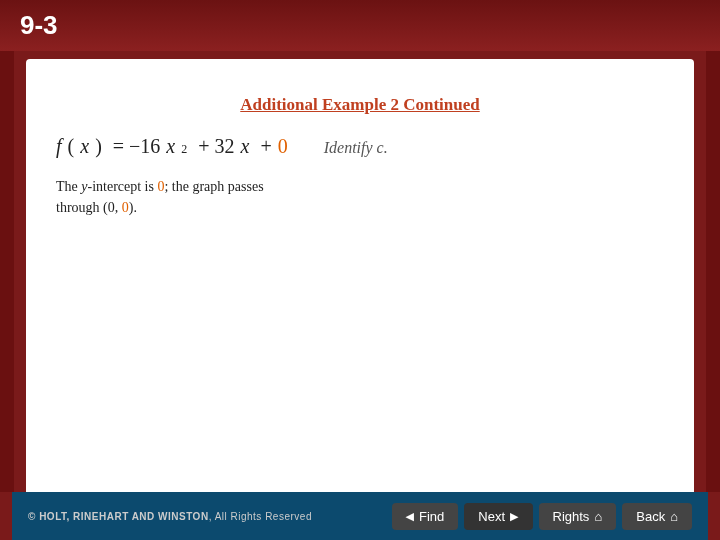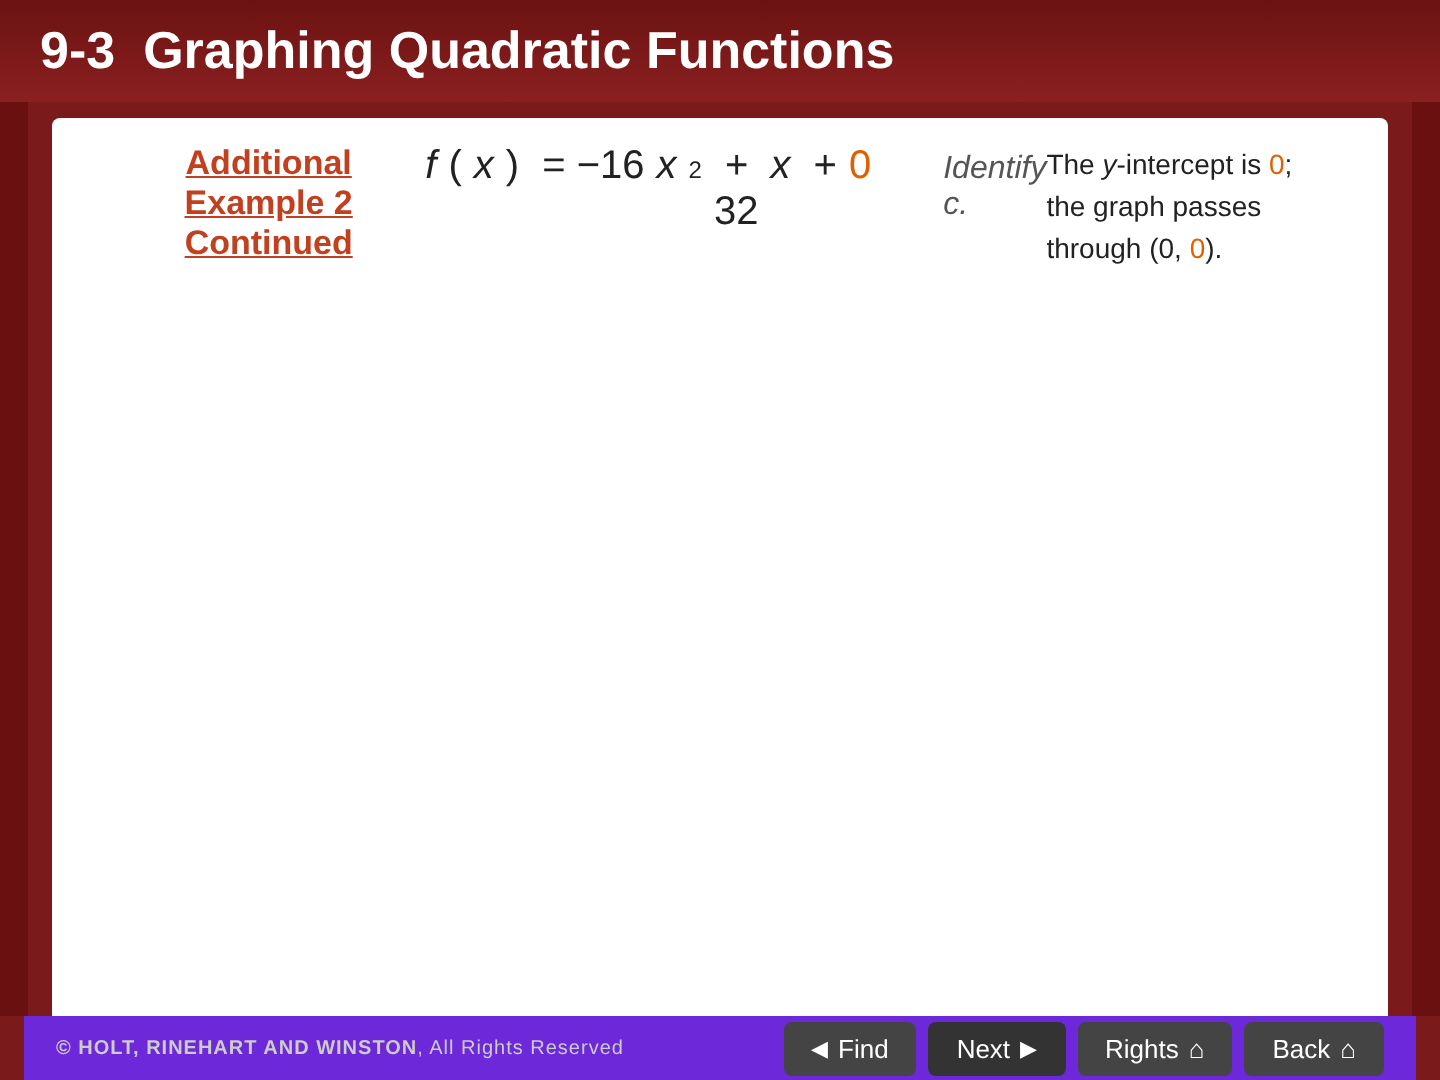--- a/index.html
+++ b/index.html
@@ -24,23 +24,24 @@
       font-weight: bold;
       margin-right: 10px;
     }
 
     
     .content-area {
       flex: 1;
       background: white;
       margin: 8px 12px 0 12px;
       border-radius: 4px 4px 0 0;
-      padding: 13px 30px;
-      display: flex;
-      flex-direction: row;
+      padding: 36px 30px;
+      display: flex;
+      flex-direction: column;
+      font-family: Liberation Serif, serif;
     }
 
     .subtitle {
       color: #c04020;
       font-size: 17px;
       font-weight: bold;
       text-align: center;
       margin-bottom: 20px;
       text-decoration: underline;
     }
@@ -86,22 +87,22 @@
     }
     .result-text span.italic {
       font-style: italic;
     }
     .result-text span.orange {
       color: #e06000;
     }
 
     
     .footer {
-      background: #6d28d9;
-      height: 32px;
+      background: #0c4a6e;
+      height: 48px;
       margin: 0 12px;
       border-radius: 0;
       display: flex;
       align-items: center;
       justify-content: space-between;
       padding: 12px 16px;
     }
 
     .footer-copyright {
       color: #ccc;
@@ -161,21 +162,20 @@
       background: #6a1010;
     }
   </style>
 </head>
 <body>
 
 <div class="outer-container">
 
   <div class="header-bar">
     <span class="header-number">9-3</span>
-    <span style="color:white; font-size:26px; font-weight:bold; margin-left:4px;">Graphing Quadratic Functions</span>
   </div>
 
   <div class="content-wrapper">
     <div class="left-bar"></div>
 
     <div class="content-area">
       <div class="subtitle">Additional Example 2 Continued</div>
 
 
       <div class="equation-line">

